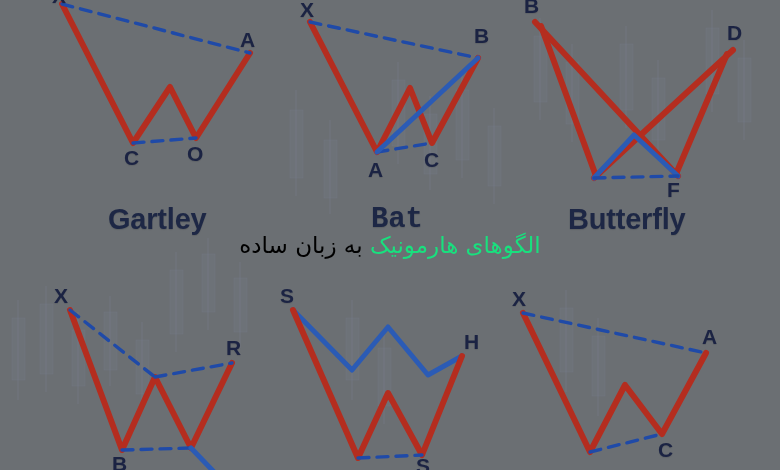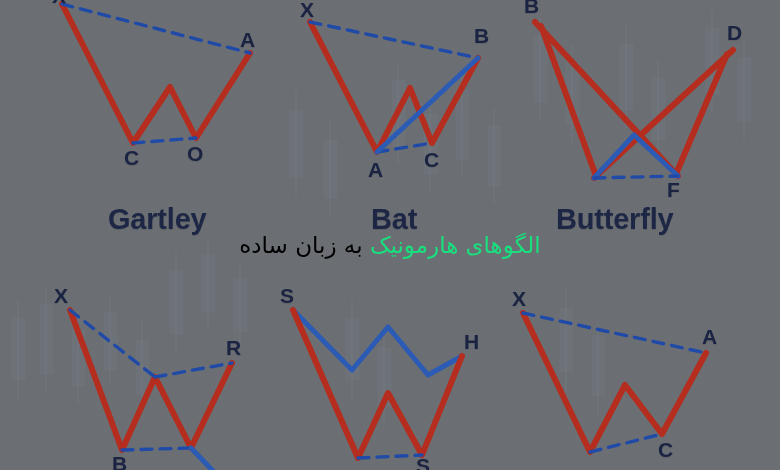--- a/index.html
+++ b/index.html
@@ -215,21 +215,21 @@
 
   <div class="plabel" style="left:280px; top:284px;">S</div>
   <div class="plabel" style="left:464px; top:330px;">H</div>
   <div class="plabel" style="left:416px; top:454px;">S</div>
 
   <div class="plabel" style="left:512px; top:287px;">X</div>
   <div class="plabel" style="left:702px; top:325px;">A</div>
   <div class="plabel" style="left:658px; top:438px;">C</div>
 
   <div class="ptitle" style="left:108px; top:203px;">Gartley</div>
-  <div class="ptitle" style="left:371px; top:203px;">Bat</div>
-  <div class="ptitle" style="left:556px; top:203px;">Butterfly</div>
+  <div class="ptitle" style="left:371px; top:203px;font-family:Liberation Mono, monospace;">Bat</div>
+  <div class="ptitle" style="left:568px; top:203px;">Butterfly</div>
 
   <div id="caption">
     <span class="grn">الگوهای هارمونیک</span>
     <span class="wht">به زبان ساده</span>
   </div>
 
 </div>
 
 </body></html>

